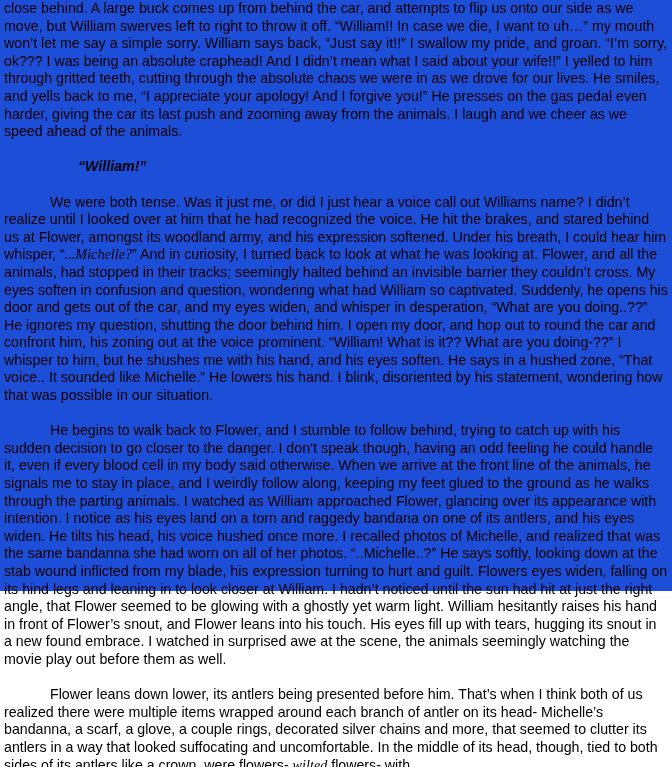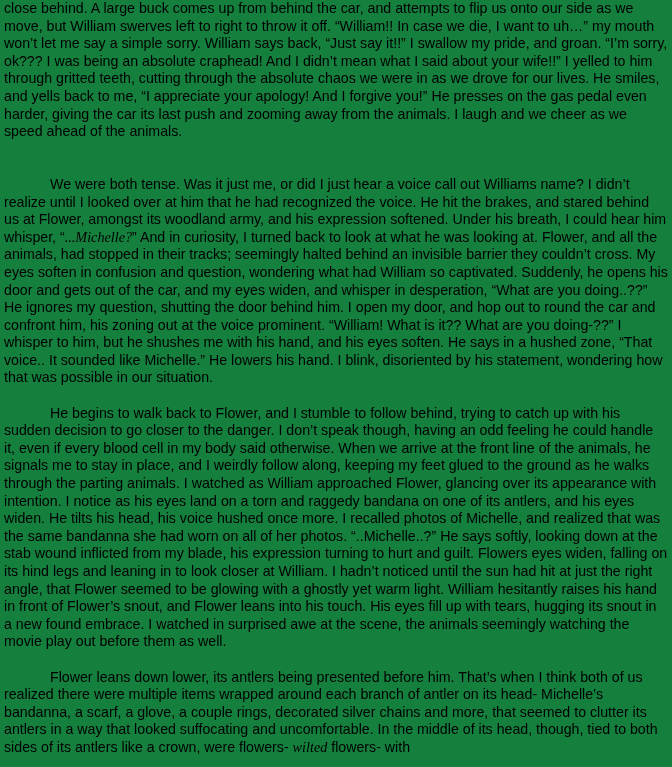--- a/index.html
+++ b/index.html
@@ -9,23 +9,23 @@
   }
   body {
     width: 672px;
     height: 767px;
     overflow: hidden;
     font-family: "Liberation Sans", sans-serif;
     color: #000000;
   }
   #page {
     width: 672px;
-    height: 767px;
+    height: 591px;
     position: relative;
-    background: #15803d;
+    background: #1d4ed8;
     box-sizing: border-box;
     padding: 0 4px 4px 4px;
   }
   .para {
     font-size: 14.2px;
     line-height: 17.6px;
     text-align: left;
     margin: 0;
     white-space: pre-wrap;
     word-wrap: break-word;
@@ -53,20 +53,21 @@
   }
 </style>
 </head>
 <body>
 
 <div id="page">
   <p class="para"><span>close behind. A large buck comes up from behind the car, and attempts to flip us onto our side as we move, but William swerves left to right to throw it off. “William!! In case we die, I want to uh…” my mouth won’t let me say a simple sorry. William says back, “Just say it!!” I swallow my pride, and groan. “I’m sorry, ok??? I was being an absolute craphead! And I didn’t mean what I said about your wife!!” I yelled to him through gritted teeth, cutting through the absolute chaos we were in as we drove for our lives. He smiles, and yells back to me, “I appreciate your apology! And I forgive you!” He presses on the gas pedal even harder, giving the car its last push and zooming away from the animals. I laugh and we cheer as we speed ahead of the animals.</span></p>
 
   <div class="gap"></div>
 
+  <p class="heading">“William!”</p>
 
   <div class="gap"></div>
 
   <p class="para indent"><span>We were both tense. Was it just me, or did I just hear a voice call out Williams name? I didn’t realize until I looked over at him that he had recognized the voice. He hit the brakes, and stared behind us at Flower, amongst its woodland army, and his expression softened. Under his breath, I could hear him whisper, “</span><span class="em">...Michelle?</span><span>” And in curiosity, I turned back to look at what he was looking at. Flower, and all the animals, had stopped in their tracks; seemingly halted behind an invisible barrier they couldn’t cross. My eyes soften in confusion and question, wondering what had William so captivated. Suddenly, he opens his door and gets out of the car, and my eyes widen, and whisper in desperation, “What are you doing..??” He ignores my question, shutting the door behind him. I open my door, and hop out to round the car and confront him, his zoning out at the voice prominent. “William! What is it?? What are you doing-??” I whisper to him, but he shushes me with his hand, and his eyes soften. He says in a hushed zone, “That voice.. It sounded like Michelle.” He lowers his hand. I blink, disoriented by his statement, wondering how that was possible in our situation.</span></p>
 
   <div class="gap"></div>
 
   <p class="para indent"><span>He begins to walk back to Flower, and I stumble to follow behind, trying to catch up with his sudden decision to go closer to the danger. I don’t speak though, having an odd feeling he could handle it, even if every blood cell in my body said otherwise. When we arrive at the front line of the animals, he signals me to stay in place, and I weirdly follow along, keeping my feet glued to the ground as he walks through the parting animals. I watched as William approached Flower, glancing over its appearance with intention. I notice as his eyes land on a torn and raggedy bandana on one of its antlers, and his eyes widen. He tilts his head, his voice hushed once more. I recalled photos of Michelle, and realized that was the same bandanna she had worn on all of her photos. “..Michelle..?” He says softly, looking down at the stab wound inflicted from my blade, his expression turning to hurt and guilt. Flowers eyes widen, falling on its hind legs and leaning in to look closer at William. I hadn’t noticed until the sun had hit at just the right angle, that Flower seemed to be glowing with a ghostly yet warm light. William hesitantly raises his hand in front of Flower’s snout, and Flower leans into his touch. His eyes fill up with tears, hugging its snout in a new found embrace. I watched in surprised awe at the scene, the animals seemingly watching the movie play out before them as well.</span></p>
 
   <div class="gap"></div>

